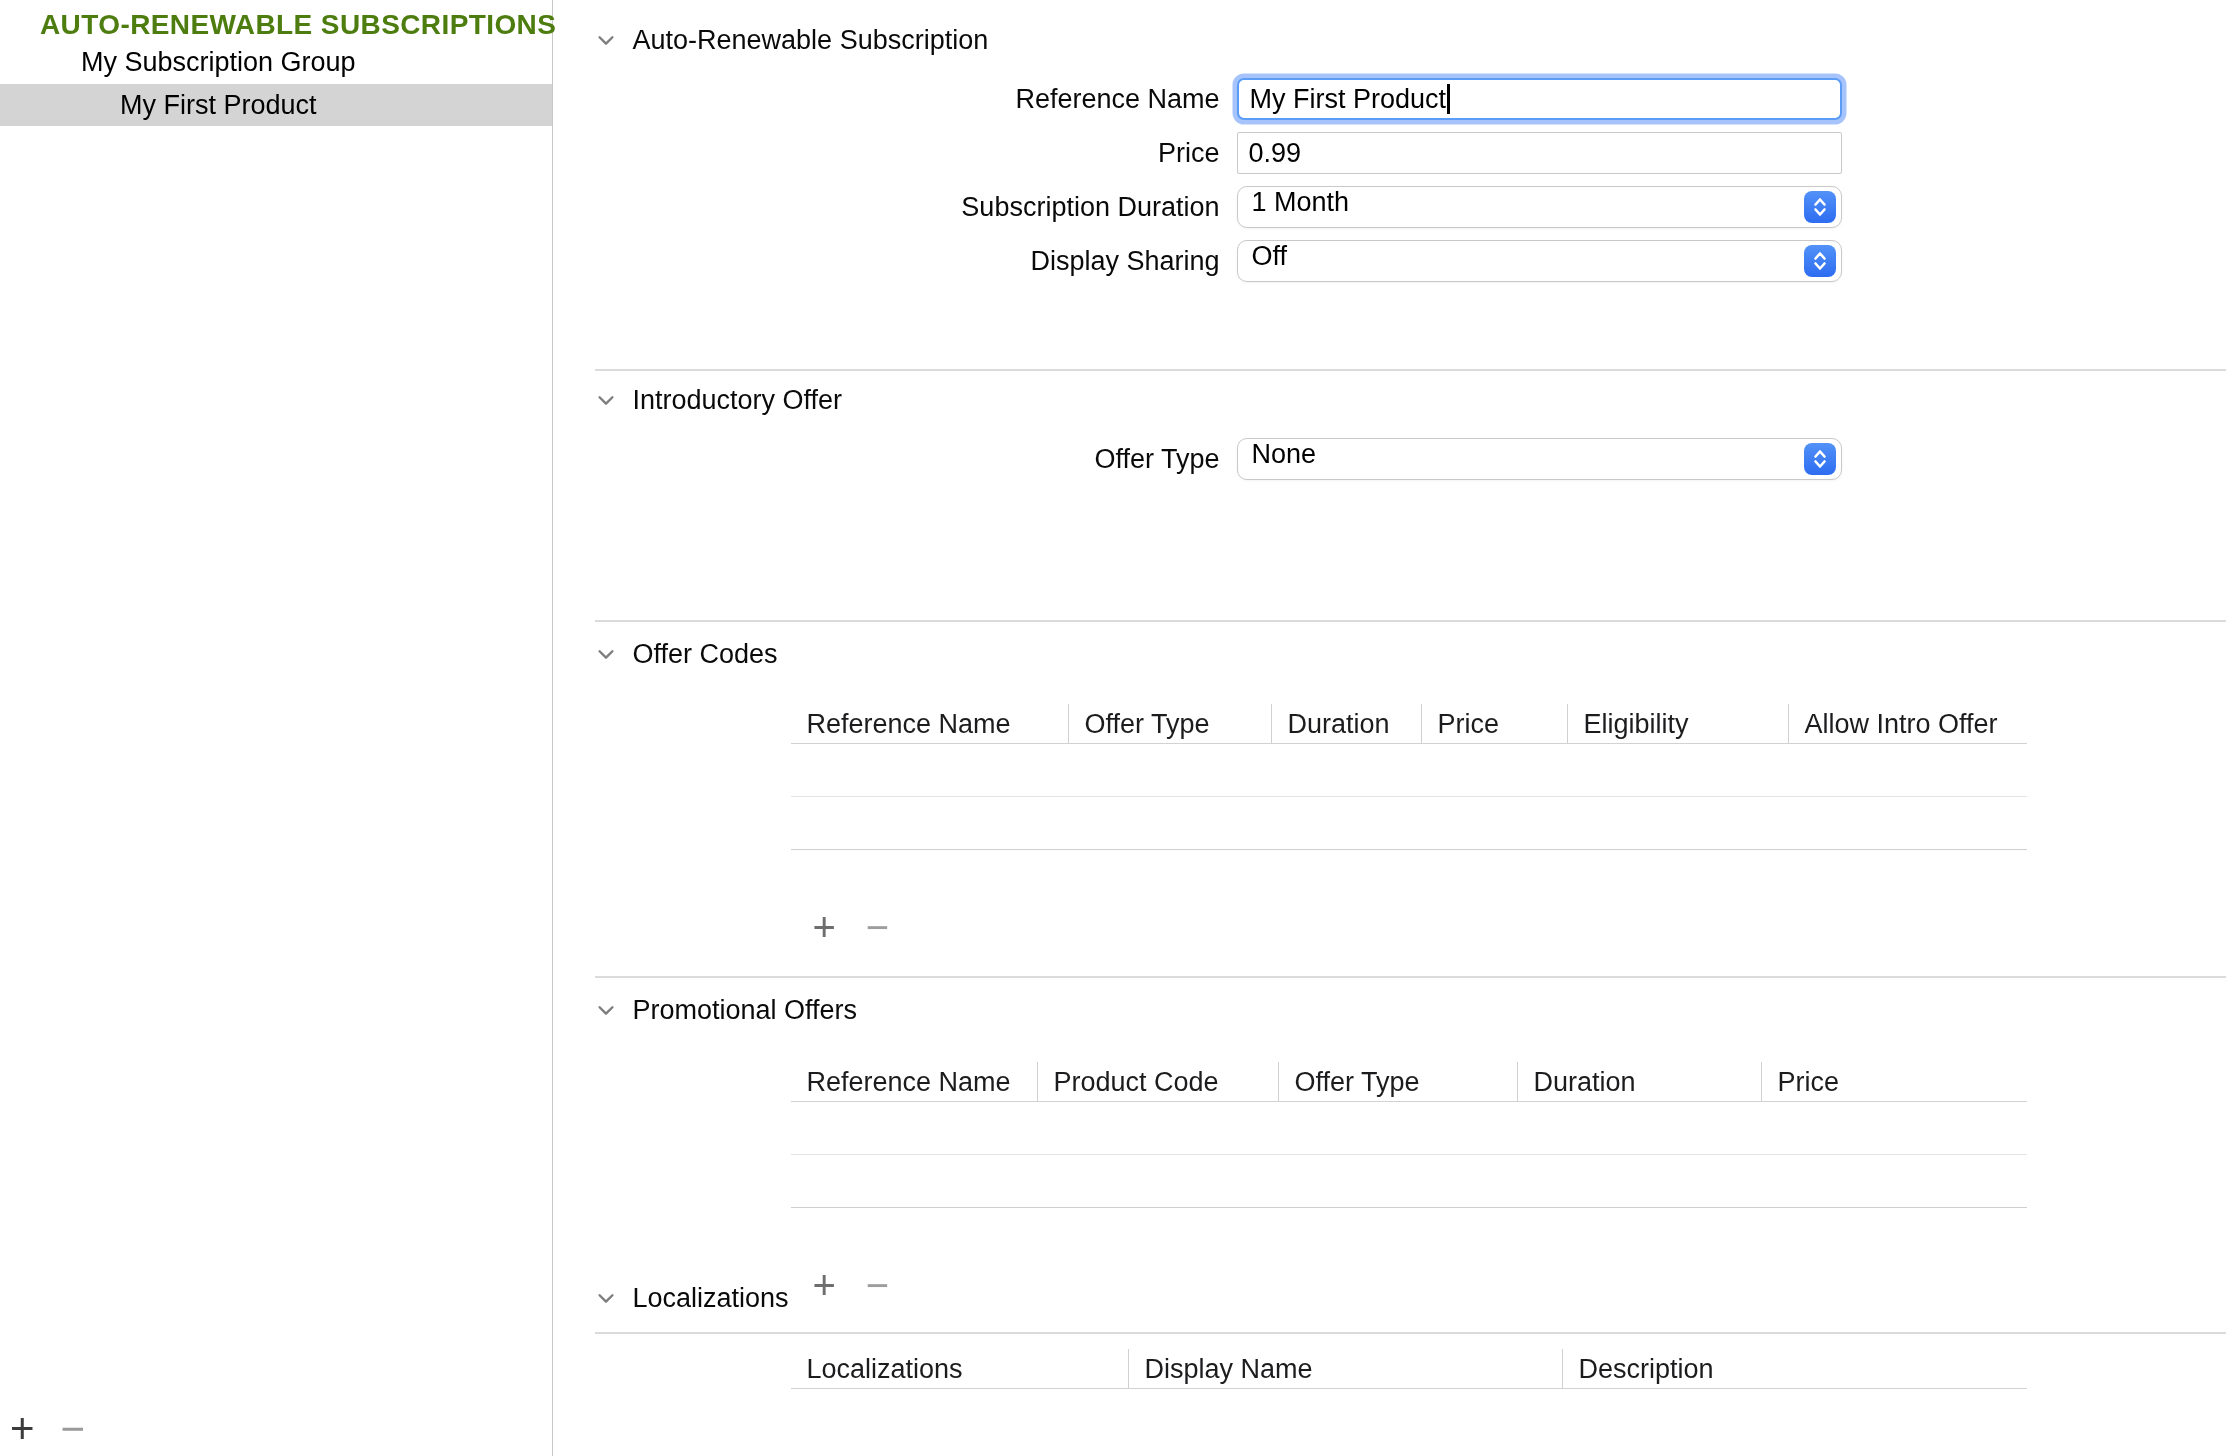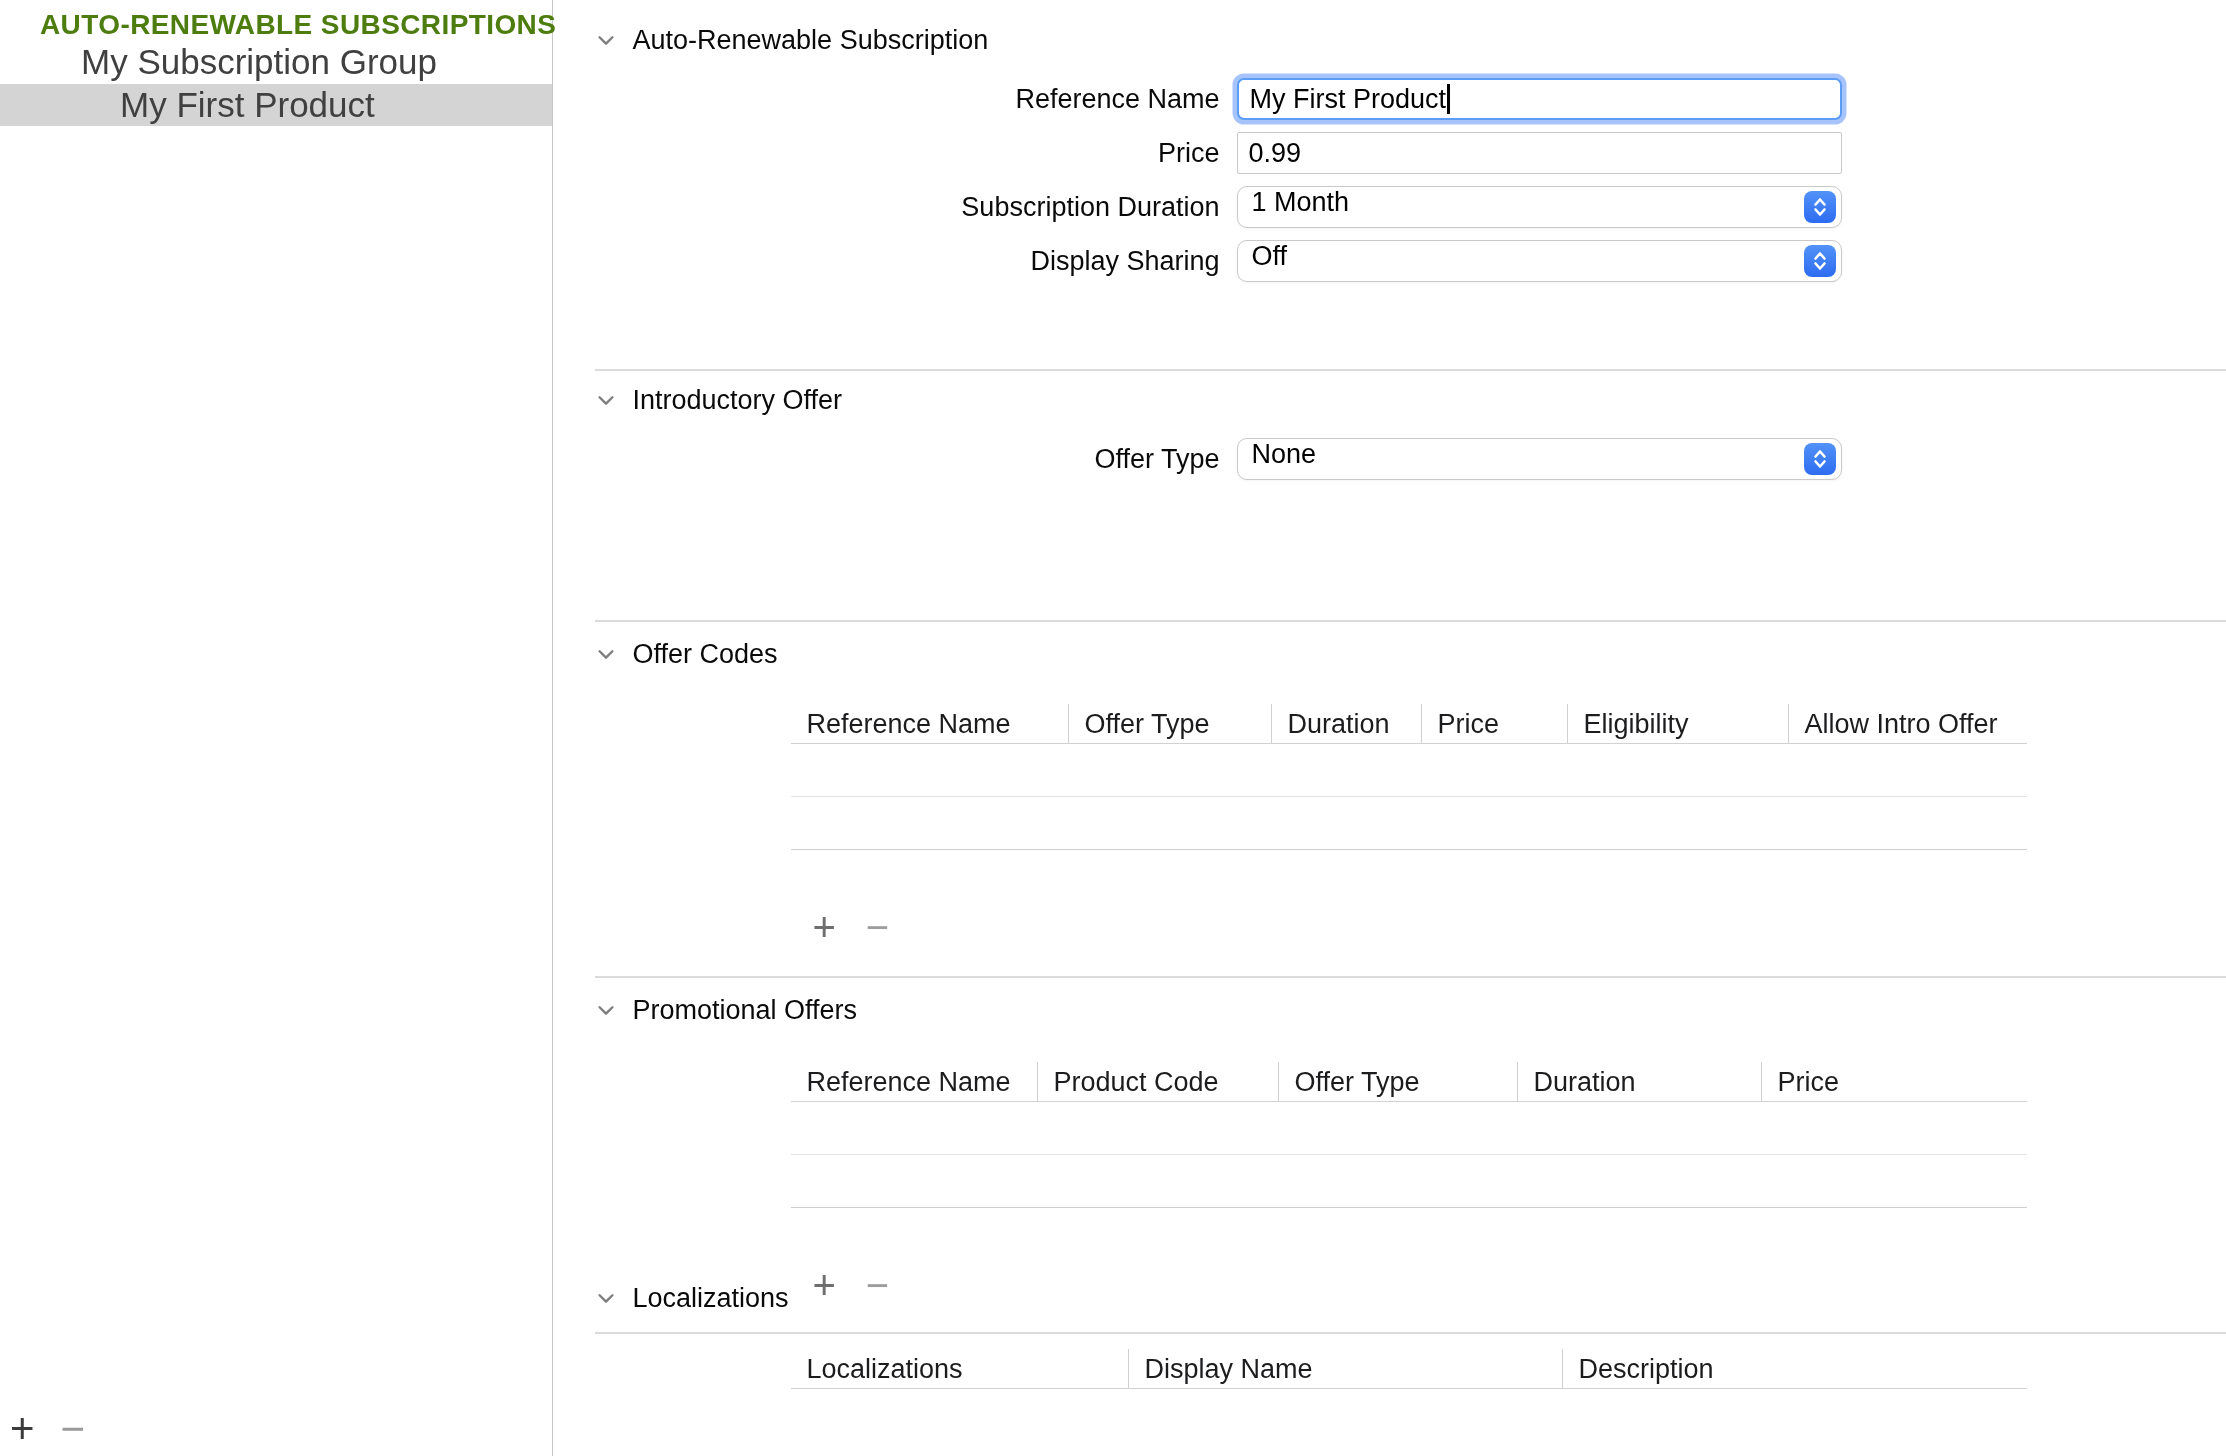--- a/index.html
+++ b/index.html
@@ -15,21 +15,21 @@
     position:absolute; left:0; top:0; width:553px; height:100%;
     background:#ffffff; border-right:1.5px solid #c8c8c8;
   }
   .sb-header {
     position:absolute; left:40px; top:9px;
     font-size:28px; font-weight:700; color:#4d7c0f; letter-spacing:0.4px;
     white-space:nowrap;
   }
   .sb-item {
     position:absolute; left:0; width:100%; height:42px;
-    display:flex; align-items:center; font-size:35px; color:#404040;
+    display:flex; align-items:center; font-size:27px; color:#000000;
     white-space:nowrap; cursor:default;
   }
   .sb-item.lvl1 { top:41px; padding-left:81px; }
   .sb-item.lvl2 { top:84px; padding-left:120px; }
   .sb-item.selected { background:#d4d4d4; }
   .sb-footer {
     position:absolute; left:0; bottom:2px; height:50px;
     display:flex; align-items:center; gap:26px; padding-left:10px;
   }
   .sb-add, .sb-remove { font-size:42px; font-weight:300; line-height:1; cursor:default; }

